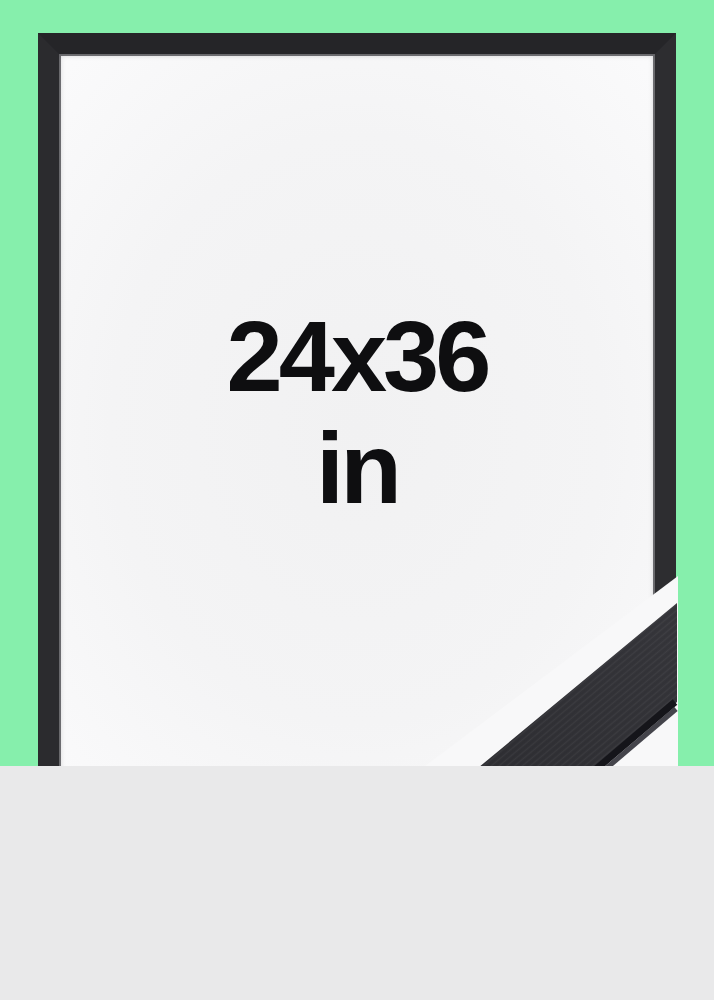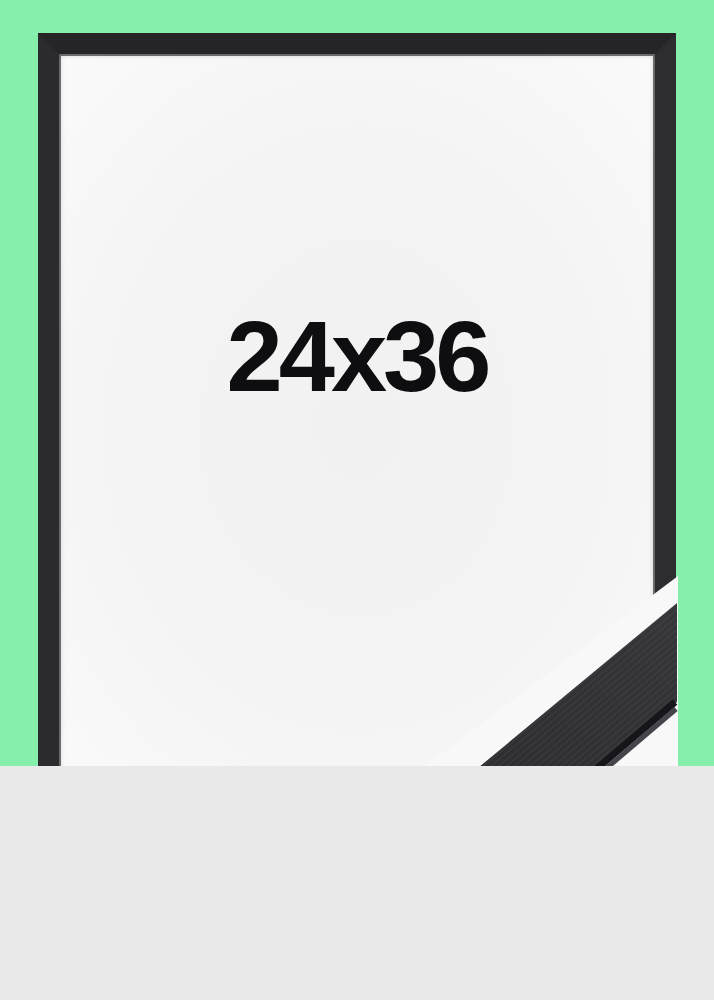--- a/index.html
+++ b/index.html
@@ -57,20 +57,21 @@
 </style>
 </head>
 <body>
 
 <div class="canvas">
 
   <div class="frame-mockup">
     <div class="frame-opening">
       <div class="size-text">
         <div>24x36</div>
+        <div>in</div>
       </div>
     </div>
   </div>
 
   <svg class="corner-sample-svg" viewBox="0 0 714 1000" xmlns="http://www.w3.org/2000/svg">
     <defs>
       <linearGradient id="faceGrad" gradientUnits="userSpaceOnUse" x1="677" y1="600" x2="440" y2="950">
         <stop offset="0" stop-color="#35353a"></stop>
         <stop offset="1" stop-color="#28282c"></stop>
       </linearGradient>

